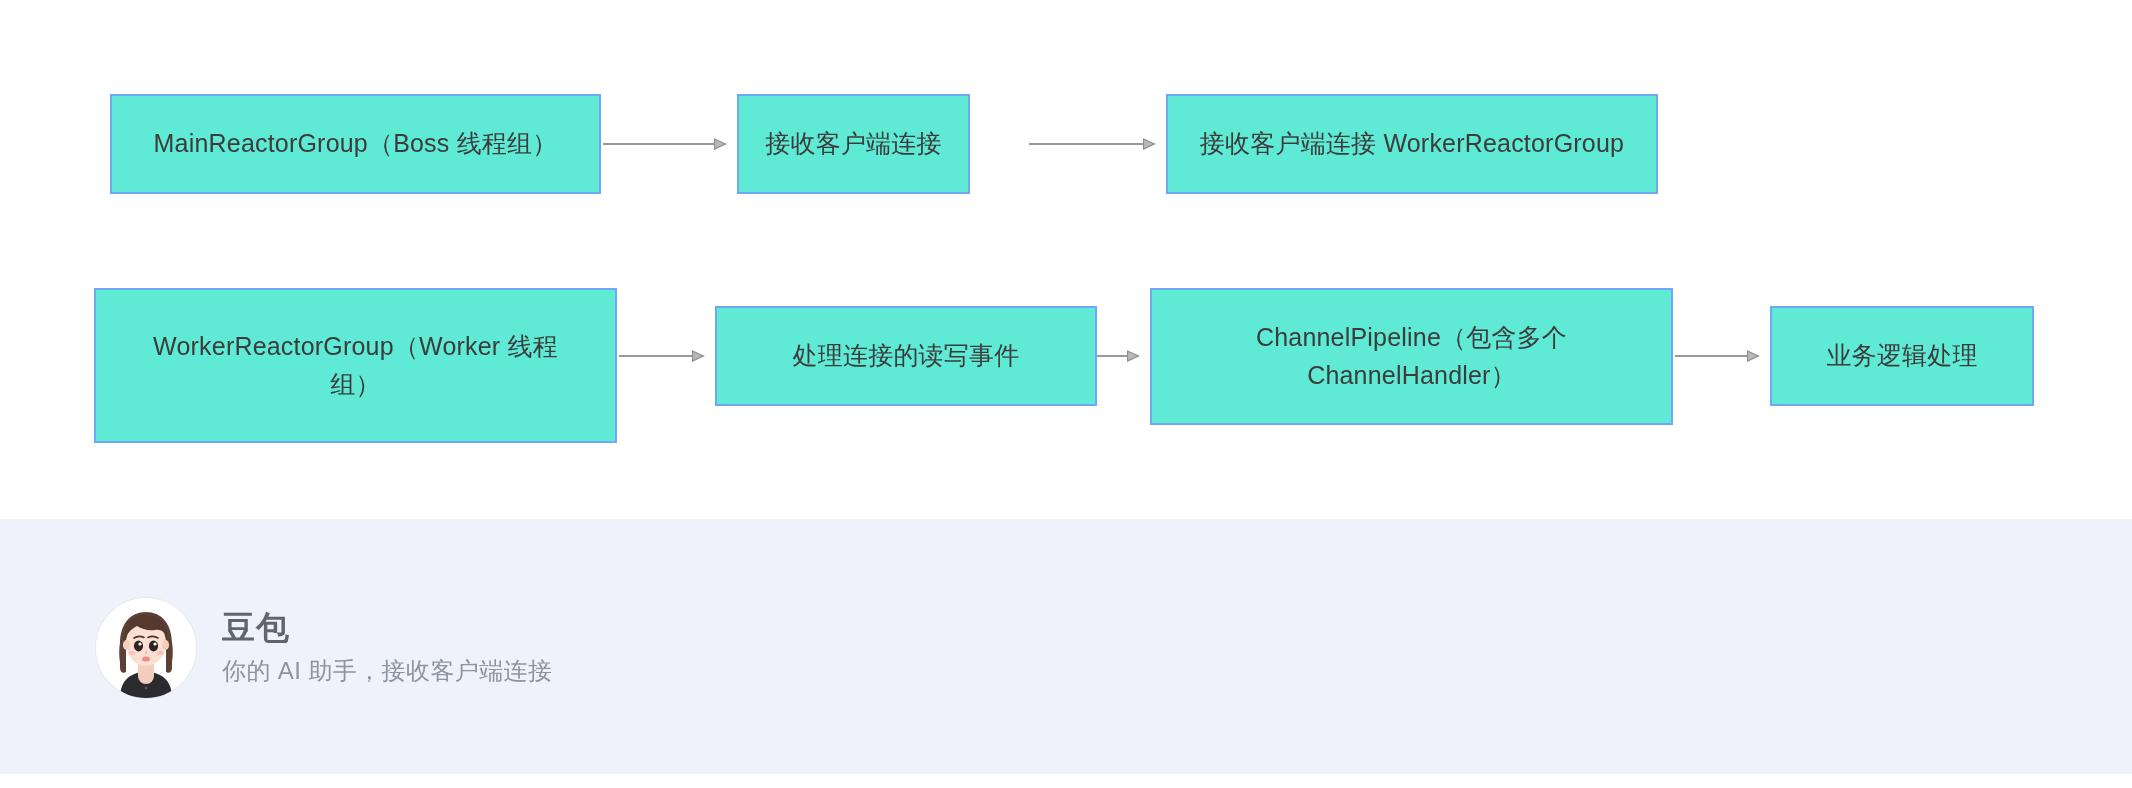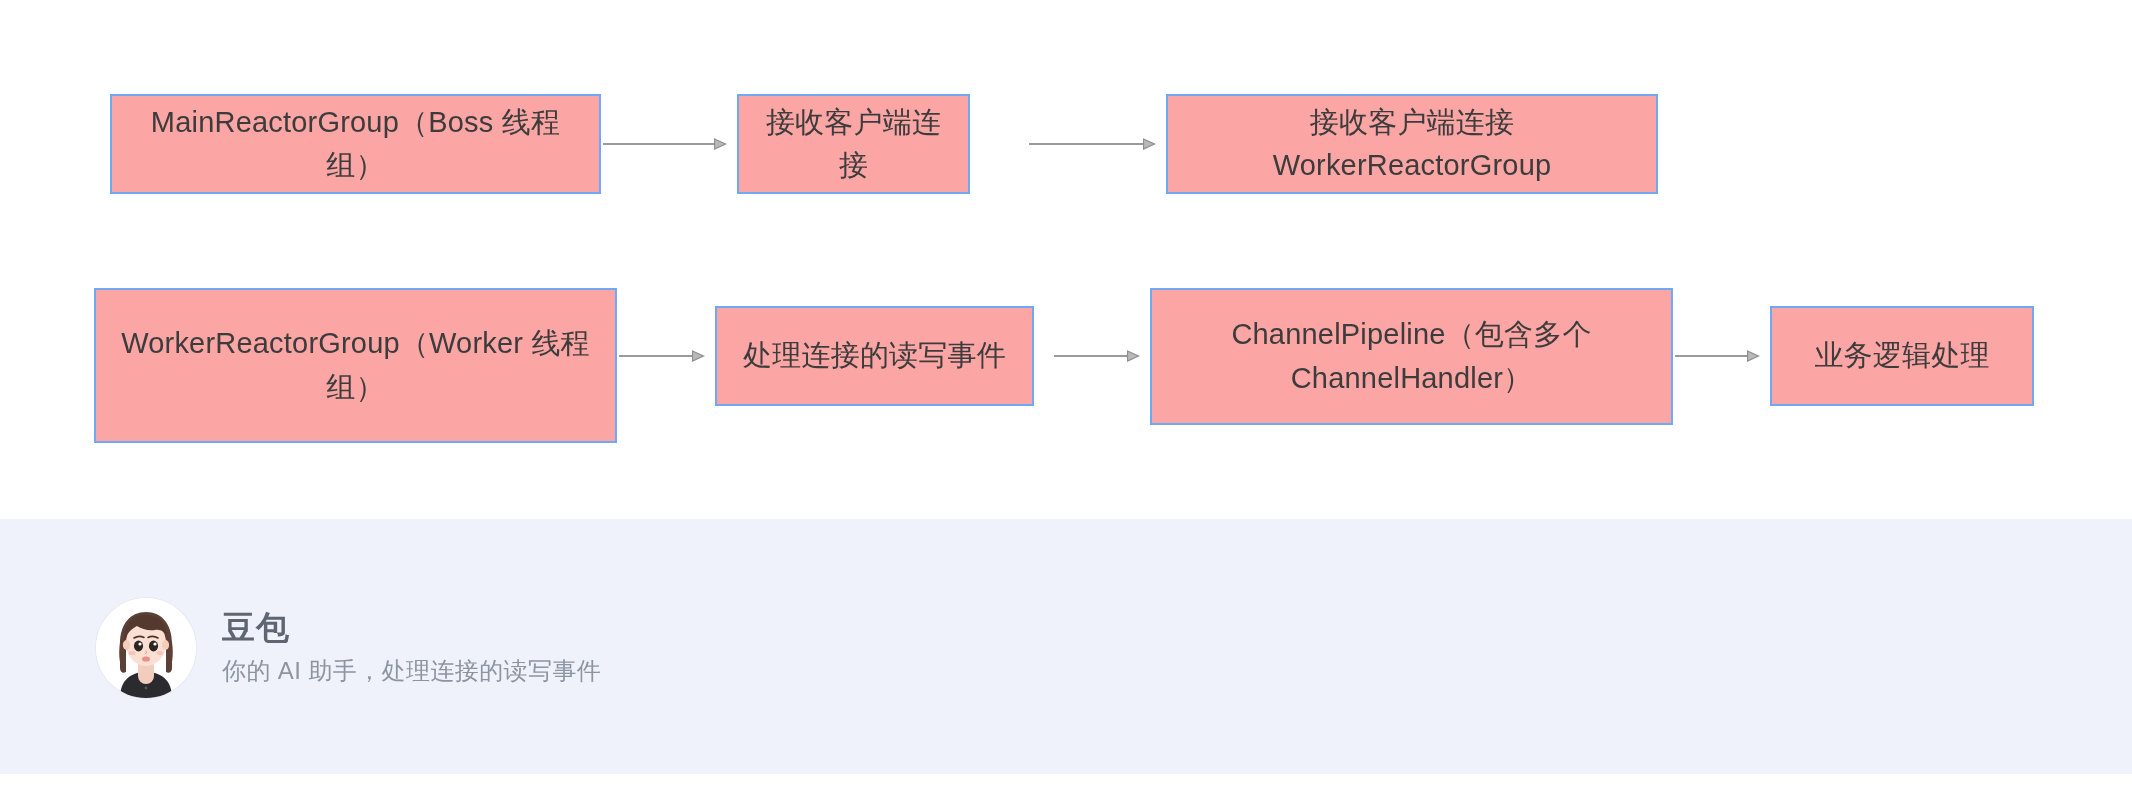--- a/index.html
+++ b/index.html
@@ -33,45 +33,45 @@
     left: 0;
     top: 0;
     width: 2132px;
     height: 519px;
     pointer-events: none;
   }
 
   .node {
     position: absolute;
     box-sizing: border-box;
-    background: #fca5a5;
+    background: #5eead4;
     border: 2px solid #6fa8f5;
     display: flex;
     align-items: center;
     justify-content: center;
     text-align: center;
     color: #3c3c3c;
-    font-size: 29px;
+    font-size: 25px;
     line-height: 1.5;
     letter-spacing: 0.2px;
     padding: 14px 14px;
   }
   .node .node-label {
     display: block;
     white-space: pre-line;
   }
 
   
   #n-main      { left: 110px;  top: 94px;  width: 491px;  height: 100px; }
   #n-accept    { left: 737px;  top: 94px;  width: 233px;  height: 100px; }
   #n-register  { left: 1166px; top: 94px;  width: 492px;  height: 100px; }
 
   
   #n-worker    { left: 94px;   top: 288px; width: 523px;  height: 155px; }
-  #n-rw        { left: 715px;  top: 306px; width: 319px;  height: 100px; }
+  #n-rw        { left: 715px;  top: 306px; width: 382px;  height: 100px; }
   #n-pipeline  { left: 1150px; top: 288px; width: 523px;  height: 137px; align-items: center; }
   #n-biz       { left: 1770px; top: 306px; width: 264px;  height: 100px; justify-content: center; }
 
   
   .footer {
     position: absolute;
     left: 0;
     top: 519px;
     width: 2132px;
     height: 255px;
@@ -210,19 +210,19 @@
 
           <path d="M50 53 q1.2 2 -0.6 2.8" stroke="#e2ac98" stroke-width="1.1" fill="none" stroke-linecap="round"></path>
           <ellipse cx="50" cy="61" rx="4" ry="2.6" fill="#e98f87"></ellipse>
 
           <circle cx="50" cy="90" r="1.4" fill="#55555a"></circle>
         </svg>
       </div>
 
       <div class="profile-text">
         <div class="profile-name">豆包</div>
-        <div class="profile-tagline">你的 AI 助手，处理连接的读写事件</div>
+        <div class="profile-tagline">你的 AI 助手，接收客户端连接</div>
       </div>
 
     </div>
   </div>
 
 </div>
 
 </body></html>

